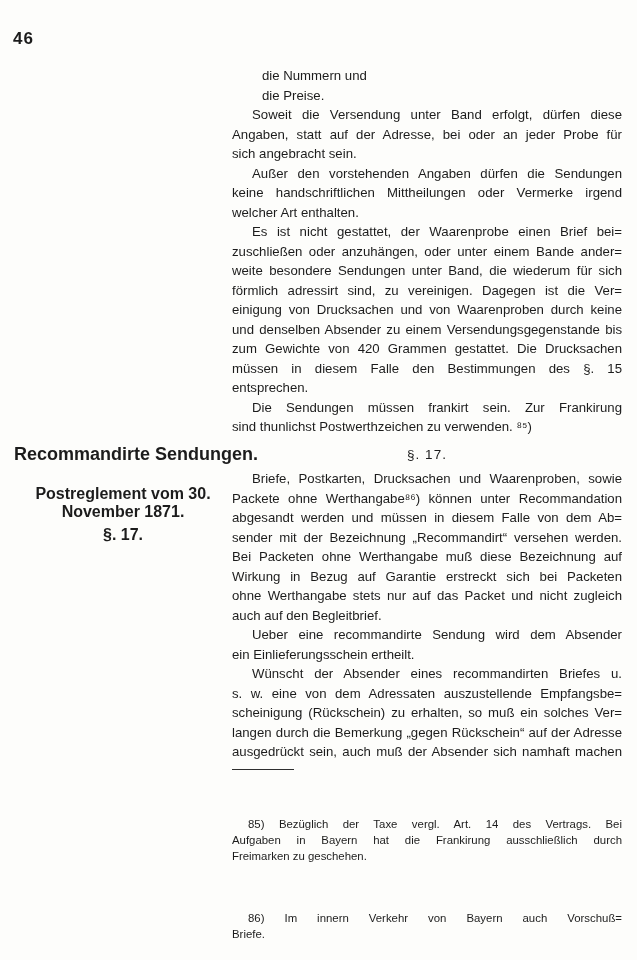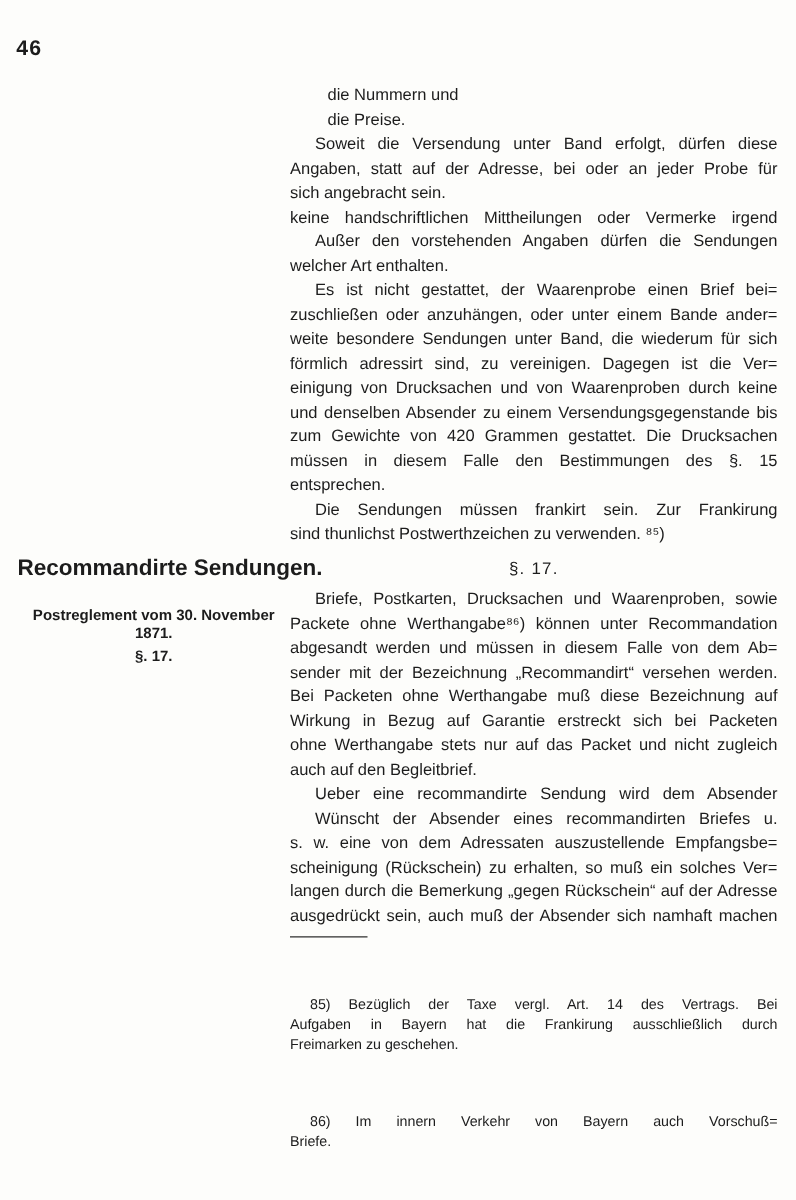--- a/index.html
+++ b/index.html
@@ -12,21 +12,21 @@
   }
   .pagenum {
     position:absolute; left:13px; top:29px;
     font-size:17px; font-weight:bold; letter-spacing:1px;
   }
   .margin-note {
     position:absolute; left:14px; top:444px; width:218px;
     text-align:center; font-weight:bold;
   }
   .mn-title { font-size:18px; margin-bottom:20px; white-space:nowrap; }
-  .mn-line  { font-size:12px; margin-bottom:5px; }
+  .mn-line  { font-size:16px; margin-bottom:5px; }
   .column {
     position:absolute; left:232px; top:66px; width:390px;
     font-size:13.2px; line-height:19.5px;
   }
   .block { margin:0; }
   .line { text-align:justify; text-align-last:justify; }
   .line.last { text-align-last:left; }
   .list .line { padding-left:30px; text-align:center; text-align-last:left; }
   .para .line.first { text-indent:20px; }
   .heading {
@@ -57,22 +57,22 @@
         <div class="block list">
           <div class="line first">die Nummern und</div>
           <div class="line last">die Preise.</div>
         </div>
         <div class="block para">
           <div class="line first">Soweit die Versendung unter Band erfolgt,  dürfen diese</div>
           <div class="line">Angaben,  statt  auf der Adresse,  bei oder an jeder Probe für</div>
           <div class="line last">sich angebracht sein.</div>
         </div>
         <div class="block para">
+          <div class="line first">Außer den vorstehenden Angaben dürfen die Sendungen</div>
           <div class="line">keine handschriftlichen Mittheilungen oder Vermerke irgend</div>
-          <div class="line first">Außer den vorstehenden Angaben dürfen die Sendungen</div>
           <div class="line last">welcher Art enthalten.</div>
         </div>
         <div class="block para">
           <div class="line first">Es ist nicht gestattet, der Waarenprobe  einen Brief bei=</div>
           <div class="line">zuschließen oder anzuhängen, oder unter einem Bande ander=</div>
           <div class="line">weite besondere Sendungen unter Band, die wiederum für sich</div>
           <div class="line">förmlich adressirt sind, zu vereinigen.  Dagegen ist die Ver=</div>
           <div class="line">einigung von Drucksachen und von Waarenproben durch keine</div>
           <div class="line">und denselben Absender zu einem Versendungsgegenstande bis</div>
           <div class="line">zum Gewichte von 420 Grammen gestattet.  Die Drucksachen</div>
@@ -88,20 +88,21 @@
           <div class="line">Packete ohne Werthangabe⁸⁶) können unter Recommandation</div>
           <div class="line">abgesandt werden und müssen in diesem Falle von dem Ab=</div>
           <div class="line">sender mit der Bezeichnung „Recommandirt“ versehen werden.</div>
           <div class="line">Bei Packeten ohne Werthangabe muß diese Bezeichnung auf</div>
           <div class="line">Wirkung in Bezug auf Garantie erstreckt sich bei Packeten</div>
           <div class="line">ohne Werthangabe stets nur auf das Packet und nicht zugleich</div>
           <div class="line last">auch auf den Begleitbrief.</div>
         </div>
         <div class="block para">
           <div class="line first">Ueber eine recommandirte Sendung wird dem Absender</div>
+          <div class="line last">ein Einlieferungsschein ertheilt.</div>
         </div>
         <div class="block para">
           <div class="line first">Wünscht der Absender eines recommandirten Briefes u.</div>
           <div class="line">s. w. eine von dem Adressaten auszustellende Empfangsbe=</div>
           <div class="line">scheinigung (Rückschein) zu erhalten, so muß ein solches Ver=</div>
           <div class="line">langen durch die Bemerkung „gegen Rückschein“ auf der Adresse</div>
           <div class="line">ausgedrückt sein, auch muß der Absender sich namhaft machen</div>
         </div>
       </div>
     <hr class="fn-rule">

